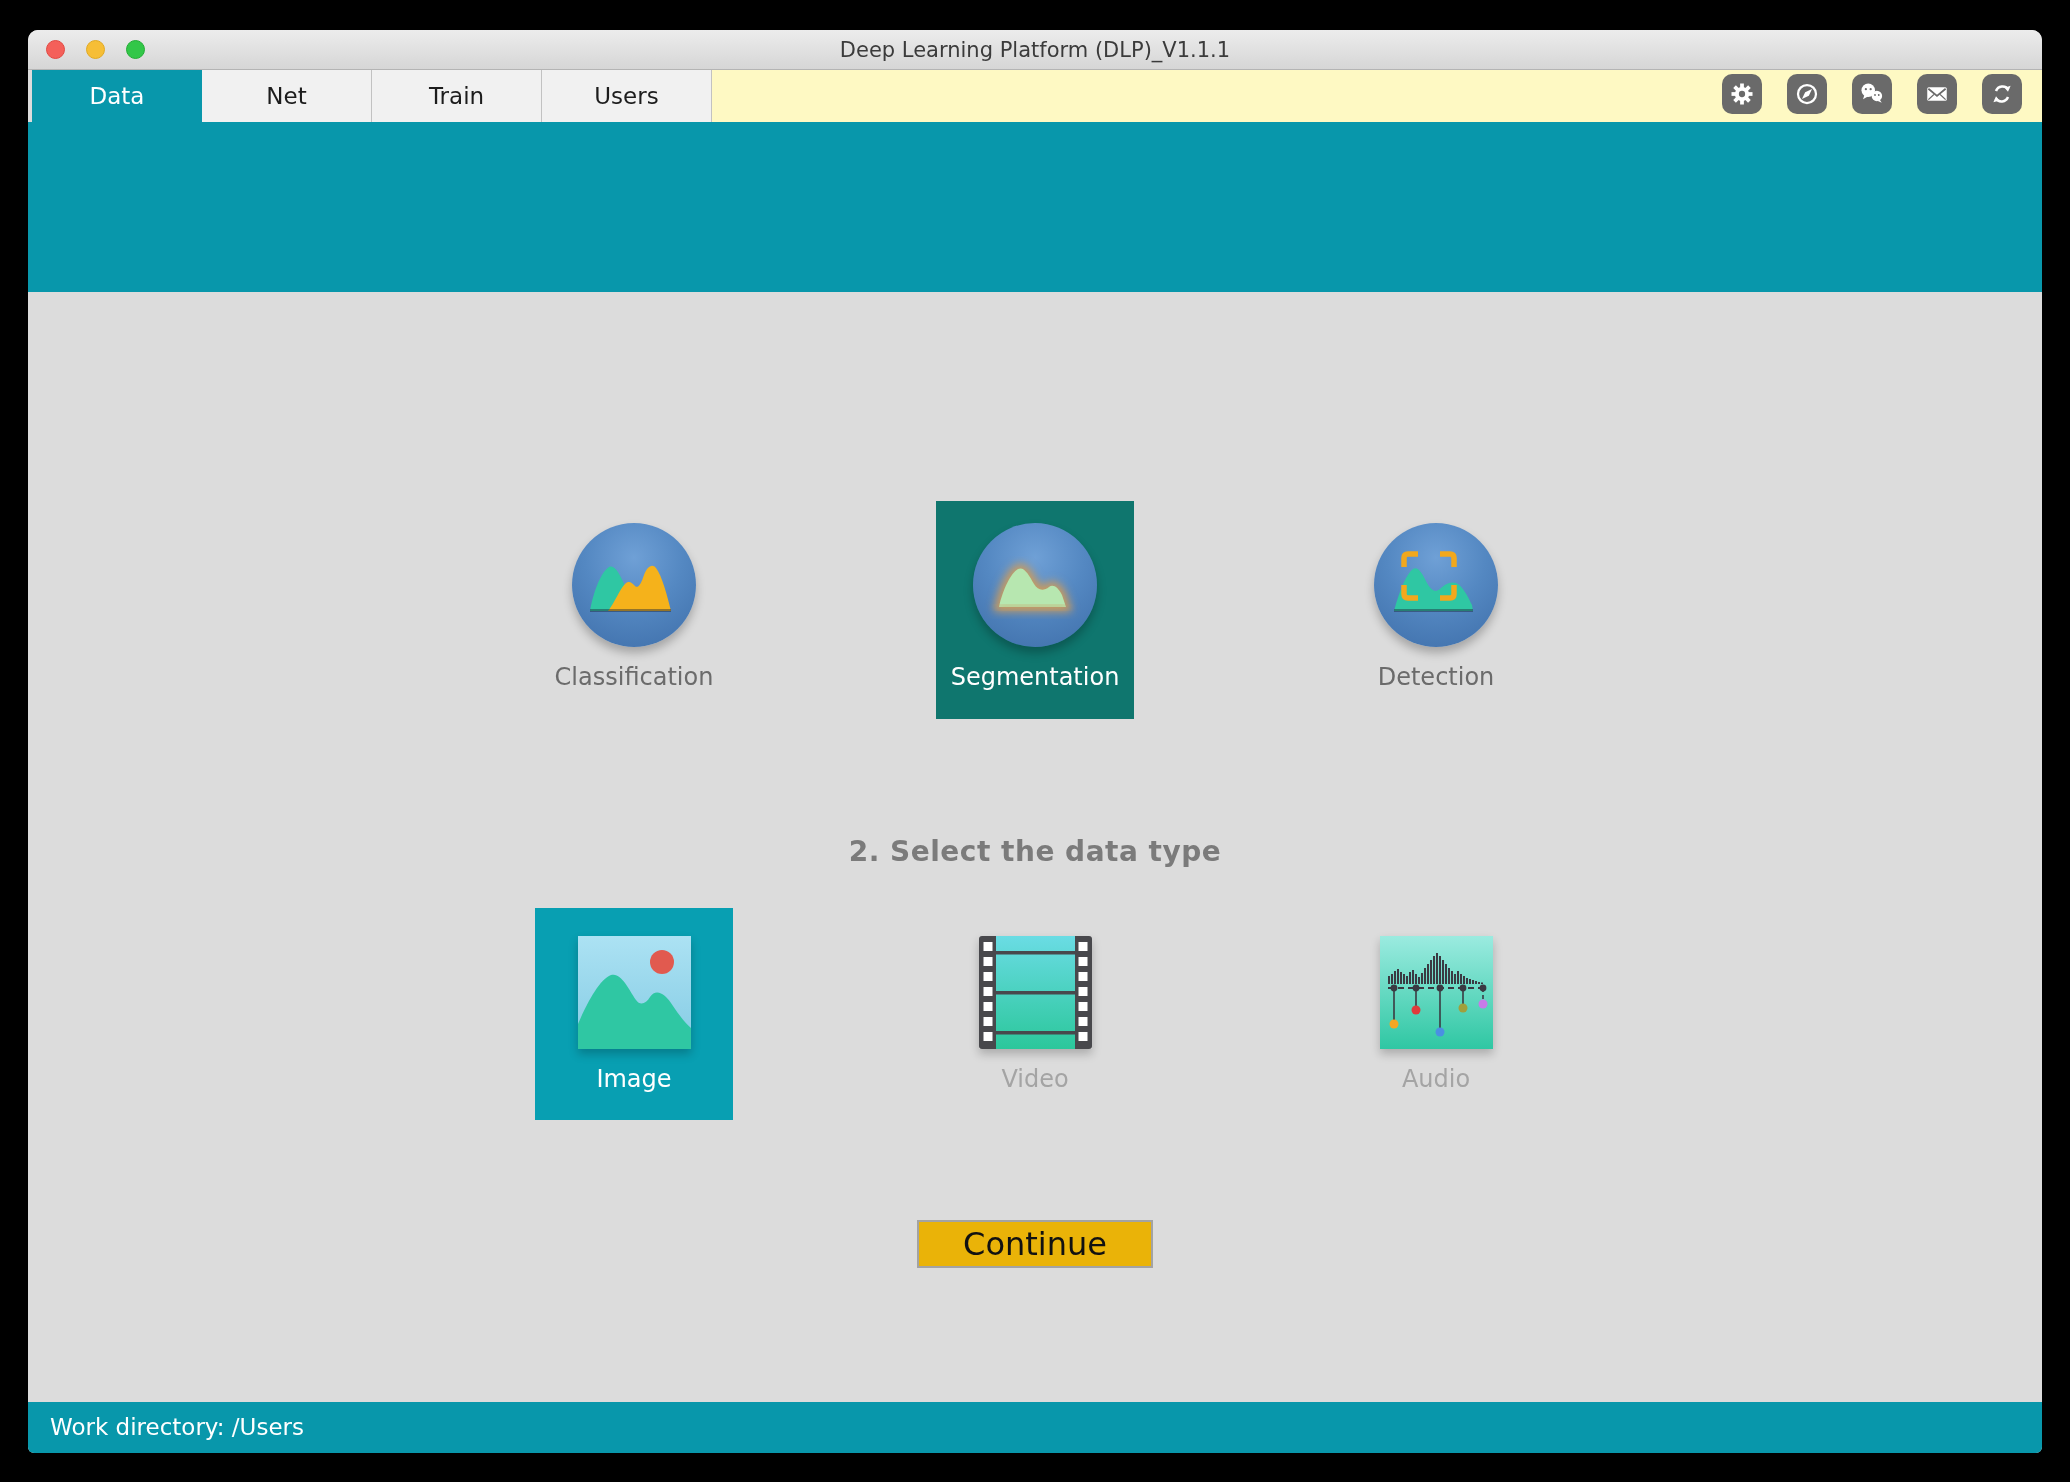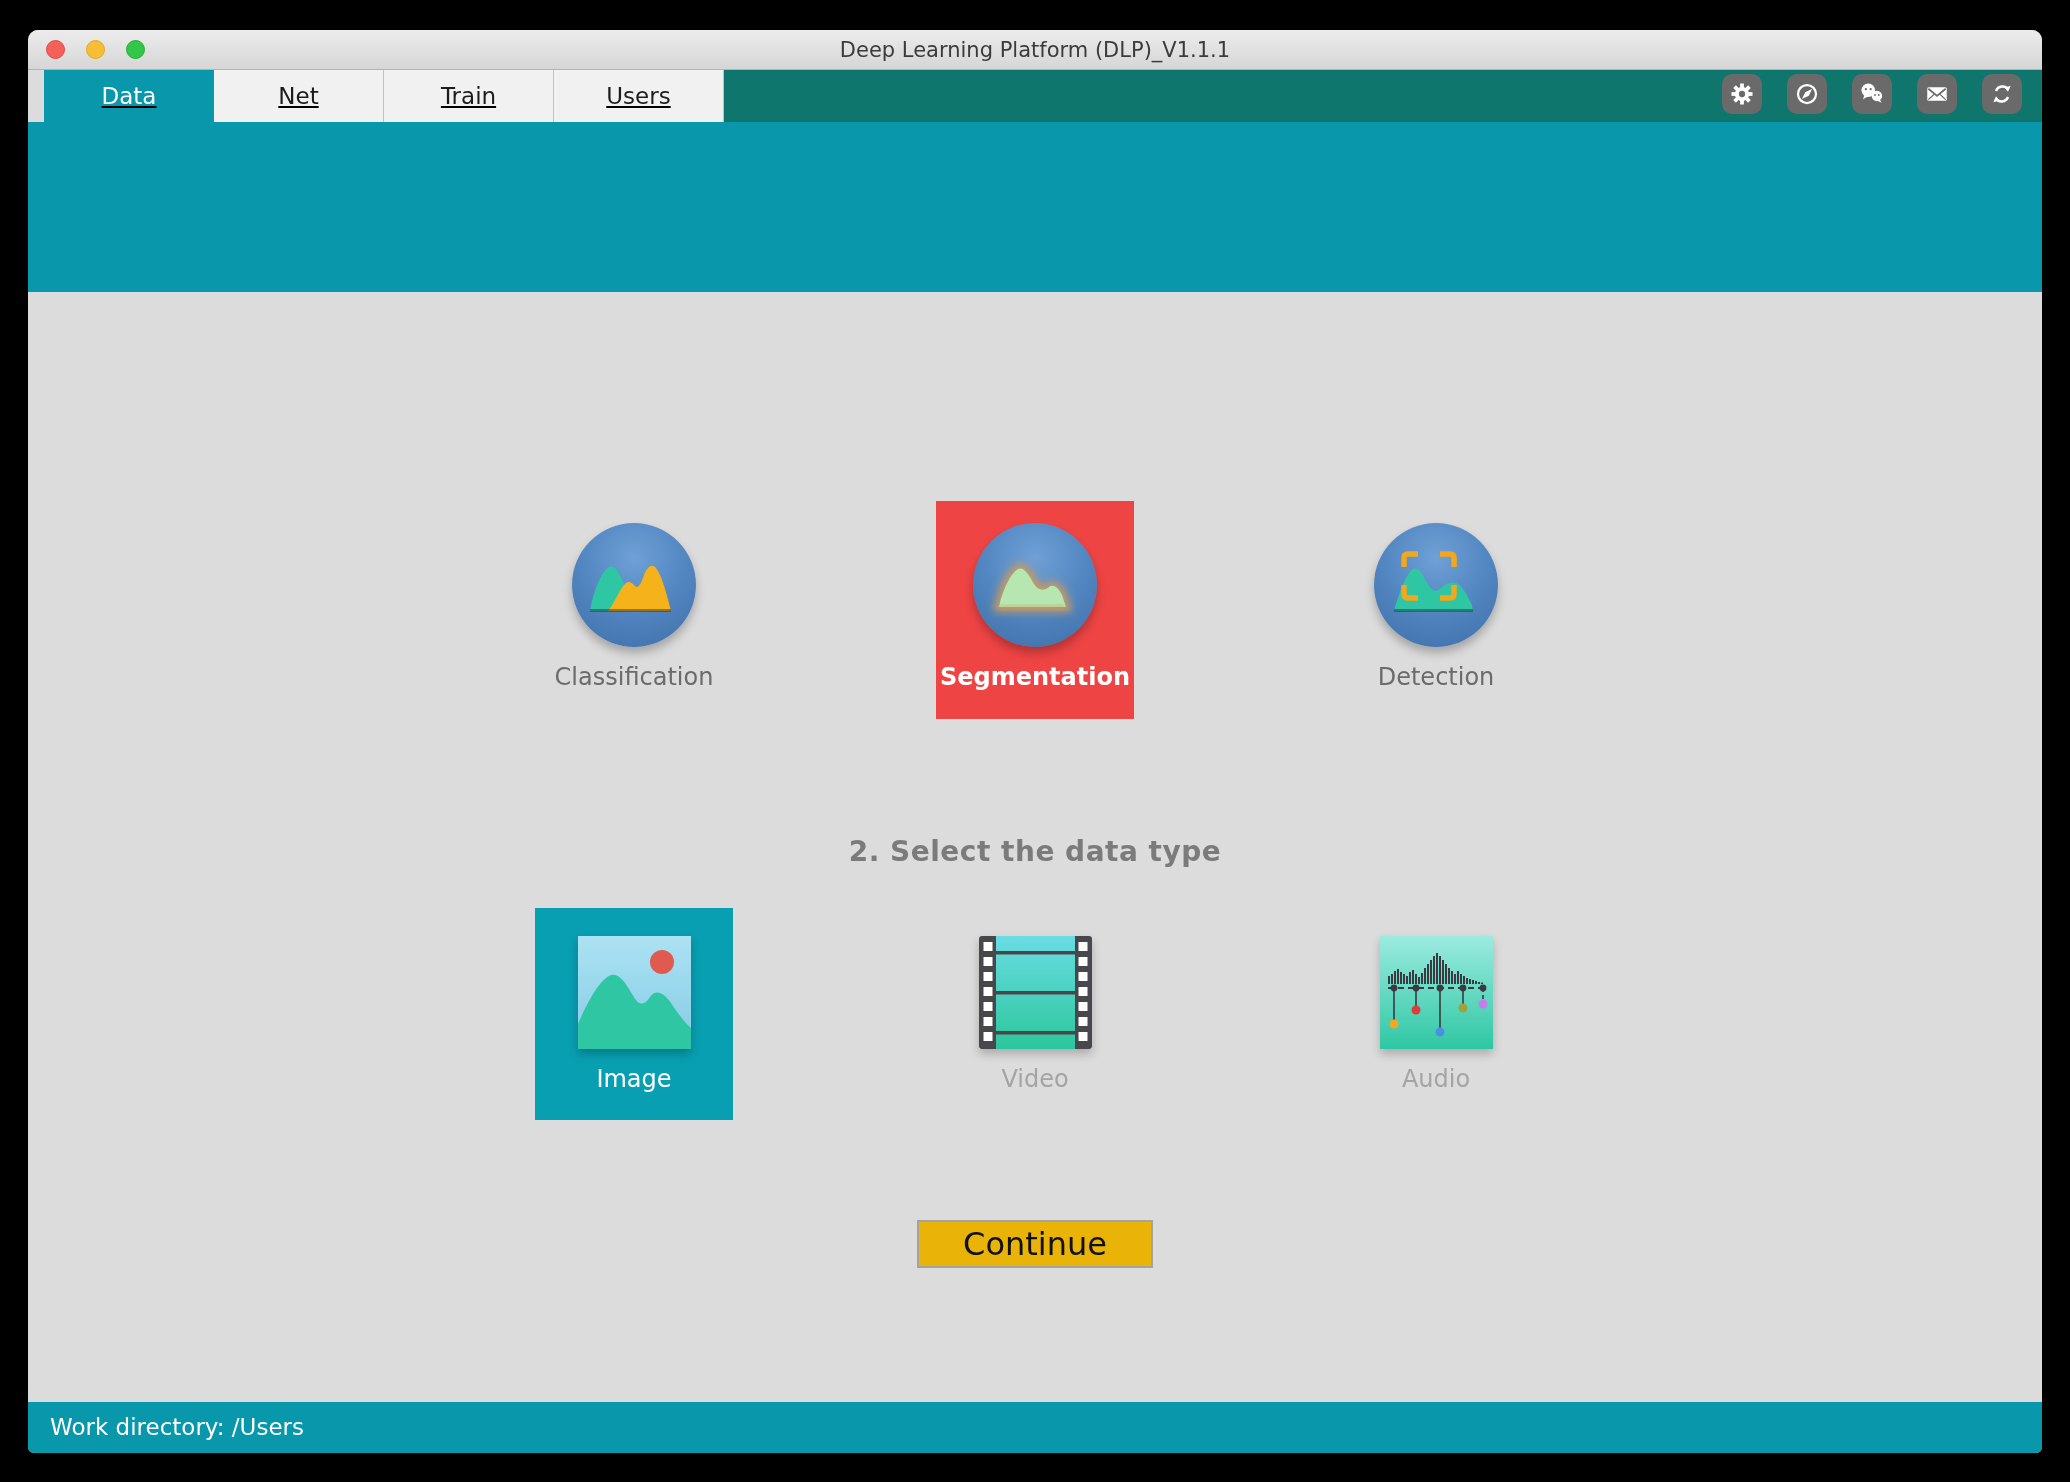--- a/index.html
+++ b/index.html
@@ -16,43 +16,43 @@
               border-bottom:1px solid #B4B4B4; }
   .traffic { position:absolute; top:10px; display:flex; gap:21px; left:18px; }
   .light { width:19px; height:19px; border-radius:50%; }
   .light.red    { background:#F4605A; border:1px solid #E14942; }
   .light.yellow { background:#F6BE36; border:1px solid #E0A923; }
   .light.green  { background:#32C748; border:1px solid #23AD35; }
   .win-title { position:absolute; width:100%; text-align:center; line-height:40px;
                font-size:21px; color:#3B3B3B; }
 
   
-  .tabbar { position:absolute; left:16px; top:40px; width:100%; height:52px;
-            background:#0f766e; display:flex;text-decoration:underline; }
+  .tabbar { position:absolute; left:4px; top:40px; width:100%; height:52px;
+            background:#fef9c3; display:flex; }
   .tab { width:170px; height:52px; line-height:52px; text-align:center;
          font-size:23px; color:#1C1C1C; background:#F1F1F1;
          border-right:1px solid #C2C2C2; cursor:default; }
   .tab.active { background:#0897AB; color:#FFFFFF; border-right:none; }
   .toolbar { position:absolute; right:20px; top:44px; display:flex; gap:25px; }
   .tool-btn { width:40px; height:40px; border-radius:10px; background:#6A6A6A;
               display:flex; align-items:center; justify-content:center; }
   .tool-btn svg { display:block; }
 
   
   .hero { position:absolute; left:0; top:92px; width:100%; height:170px; background:#0897AB; }
 
   
   .content { position:absolute; left:0; top:262px; width:100%; height:1110px; }
   .section-heading { position:absolute; width:100%; text-align:center;
                      font-size:28px; font-weight:bold; color:#7B7B7B; letter-spacing:.5px; }
   #heading-model { top:134px; }
   #heading-data  { top:543px; }
 
   .card { position:absolute; width:198px; text-align:center; }
-  .card.selected-model { background:#ef4444;font-weight:bold; }
+  .card.selected-model { background:#0f766e; }
   .card.selected-data  { background:#089FB2; }
   .model-card { height:218px; }
   .data-card  { height:212px; }
 
   .model-circle { width:124px; height:124px; border-radius:50%; margin:22px auto 0;
                   background:radial-gradient(circle at 50% 28%, #6FA0D6 0%, #5488C2 45%, #3E6EA9 100%);
                   box-shadow:0 6px 10px rgba(0,0,0,.25); overflow:hidden; }
   .data-square { width:113px; height:113px; margin:28px auto 0;
                  box-shadow:0 5px 9px rgba(0,0,0,.22); }
 

